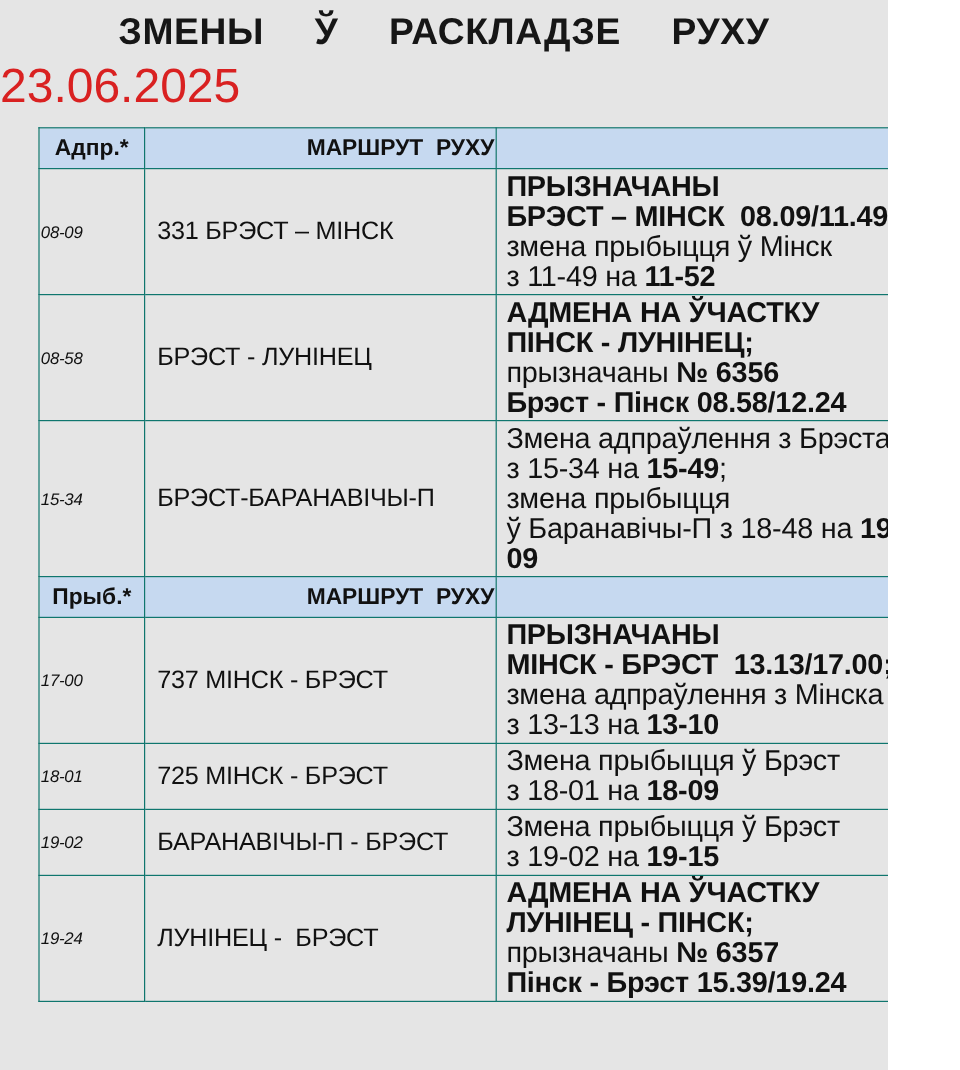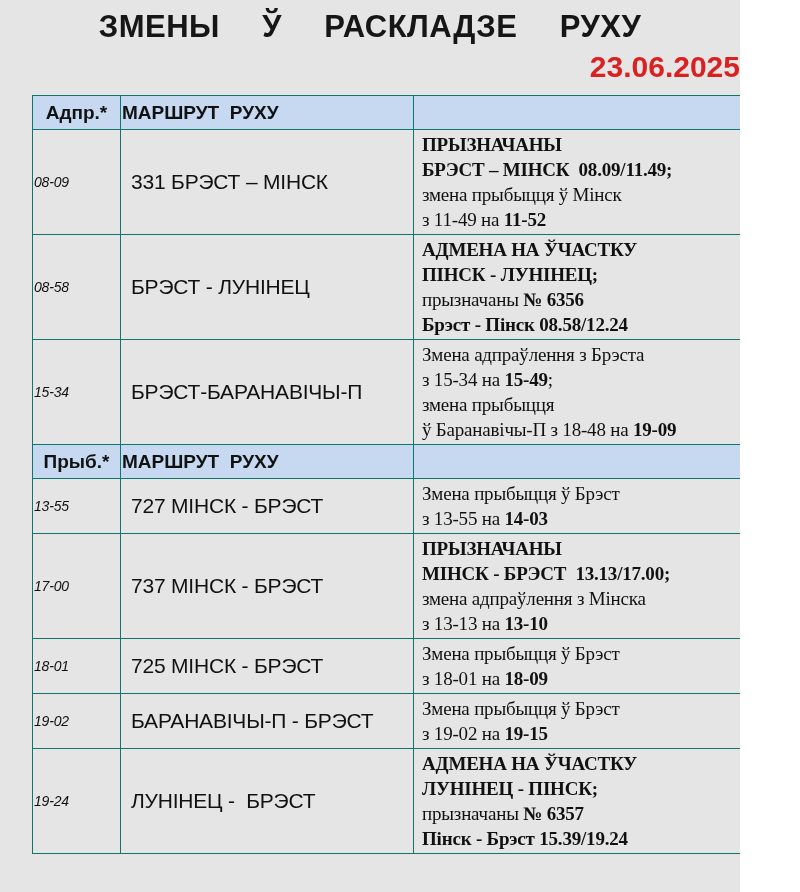--- a/index.html
+++ b/index.html
@@ -21,23 +21,23 @@
     text-align: center;
     font-weight: bold;
     font-size: 31px;
     letter-spacing: 0.5px;
     word-spacing: 12px;
     margin-top: 9px;
     color: #161616;
     white-space: pre-wrap;
   }
   .date {
-    text-align: right;
-    font-weight: bold;
-    font-size: 30px;
+    text-align: left;
+    font-weight: normal;
+    font-size: 40px;
     margin-top: 5px;
     color: #d92121;
   }
   table.schedule {
     border-collapse: collapse;
     table-layout: fixed;
     width: 738px;
     margin: 11px 0 0 32px;
   }
   table.schedule td {
@@ -46,39 +46,38 @@
     overflow: hidden;
   }
   tr.hdr td {
     background: #c6d9f0;
     font-weight: bold;
     font-size: 19px;
     height: 31px;
     white-space: pre-wrap;
   }
   td.h-time { text-align: center; }
-  td.h-route { text-align: left; }
+  td.h-route { text-align: right; }
   td.time-cell {
     text-align: left;
     font-size: 14px;
     letter-spacing: -0.2px;
     font-style: italic;
   }
   td.route-cell {
     font-size: 21px;
     padding-left: 10px;
     letter-spacing: -0.2px;
     white-space: pre-wrap;
   }
   td.details-cell {
-    font-size: 19px;
+    font-size: 24px;
     line-height: 25px;
     padding: 2px 4px 2px 8px;
     letter-spacing: -0.2px;
-    font-family: Liberation Serif, serif;
   }
   .detail-line { white-space: pre-wrap; }
   .detail-line .b { font-weight: bold; }
 </style>
 </head>
 <body>
 
 <div class="page">
   <div class="title">ЗМЕНЫ  Ў  РАСКЛАДЗЕ  РУХУ</div>
   <div class="date">23.06.2025</div>
@@ -128,28 +127,20 @@
             <div class="detail-line"><span>ў Баранавічы-П з 18-48 на </span><span class="b">19-09</span></div>
           </td>
   </tr>
 
   <tr class="hdr">
     <td class="h-time">Прыб.*</td>
     <td class="h-route">МАРШРУТ  РУХУ</td>
     <td class="h-details"></td>
   </tr>
 
-  <tr>
-    <td class="time-cell">13-55</td>
-    <td class="route-cell">727 МІНСК - БРЭСТ</td>
-    <td class="details-cell">
-            <div class="detail-line"><span>Змена прыбыцця ў Брэст</span></div>
-            <div class="detail-line"><span>з 13-55 на </span><span class="b">14-03</span></div>
-          </td>
-  </tr>
 
   <tr>
     <td class="time-cell">17-00</td>
     <td class="route-cell">737 МІНСК - БРЭСТ</td>
     <td class="details-cell">
             <div class="detail-line"><span class="b">ПРЫЗНАЧАНЫ</span></div>
             <div class="detail-line"><span class="b">МІНСК - БРЭСТ  13.13/17.00;</span></div>
             <div class="detail-line"><span>змена адпраўлення з Мінска</span></div>
             <div class="detail-line"><span>з 13-13 на </span><span class="b">13-10</span></div>
           </td>

